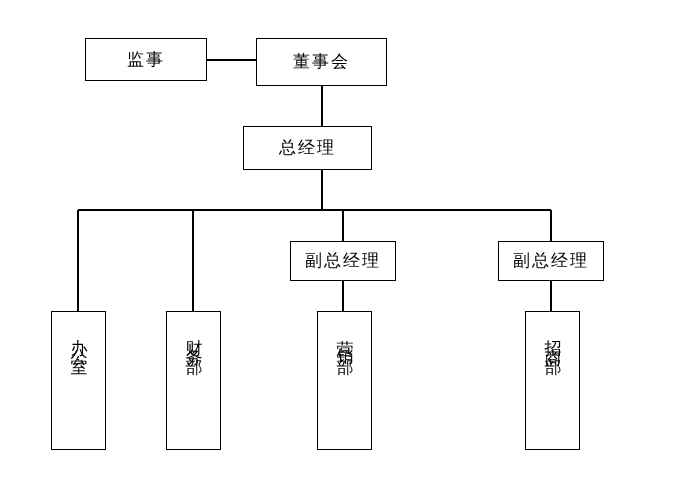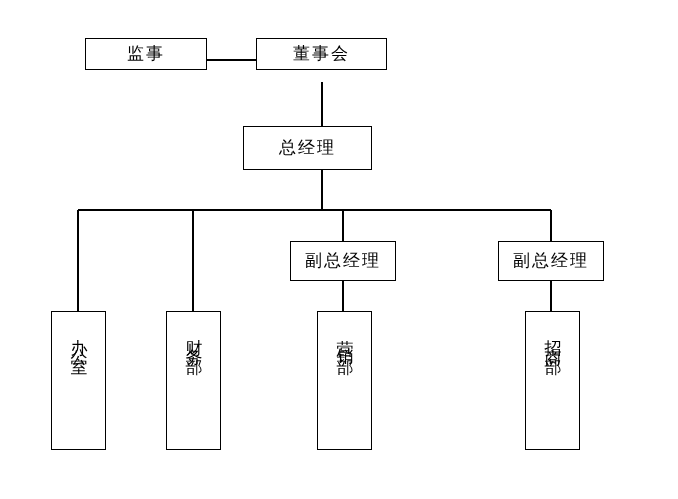--- a/index.html
+++ b/index.html
@@ -82,25 +82,25 @@
       <line x1="343" y1="210" x2="343" y2="241"></line>
 
       <line x1="551" y1="210" x2="551" y2="241"></line>
 
       <line x1="343" y1="281" x2="343" y2="311"></line>
 
       <line x1="551" y1="281" x2="551" y2="311"></line>
     </g>
   </svg>
 
-  <div class="org-node node-horizontal" style="left:85px; top:38px; width:122px; height:32px;">
+  <div class="org-node node-horizontal" style="left:85px; top:38px; width:122px; height:43px;">
     <span class="node-label">监事</span>
   </div>
 
-  <div class="org-node node-horizontal" style="left:256px; top:38px; width:131px; height:32px;">
+  <div class="org-node node-horizontal" style="left:256px; top:38px; width:131px; height:48px;">
     <span class="node-label">董事会</span>
   </div>
 
   <div class="org-node node-horizontal" style="left:243px; top:126px; width:129px; height:44px;">
     <span class="node-label">总经理</span>
   </div>
 
   <div class="org-node node-horizontal" style="left:290px; top:241px; width:106px; height:40px;">
     <span class="node-label">副总经理</span>
   </div>

